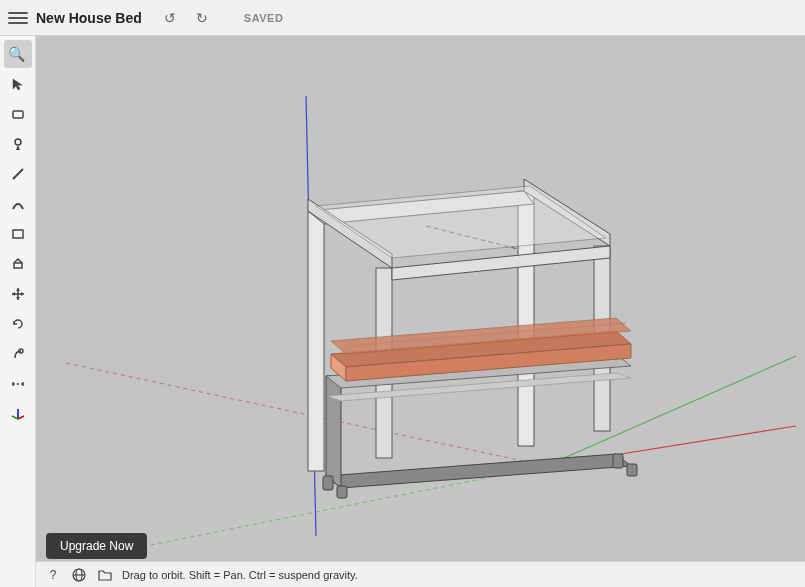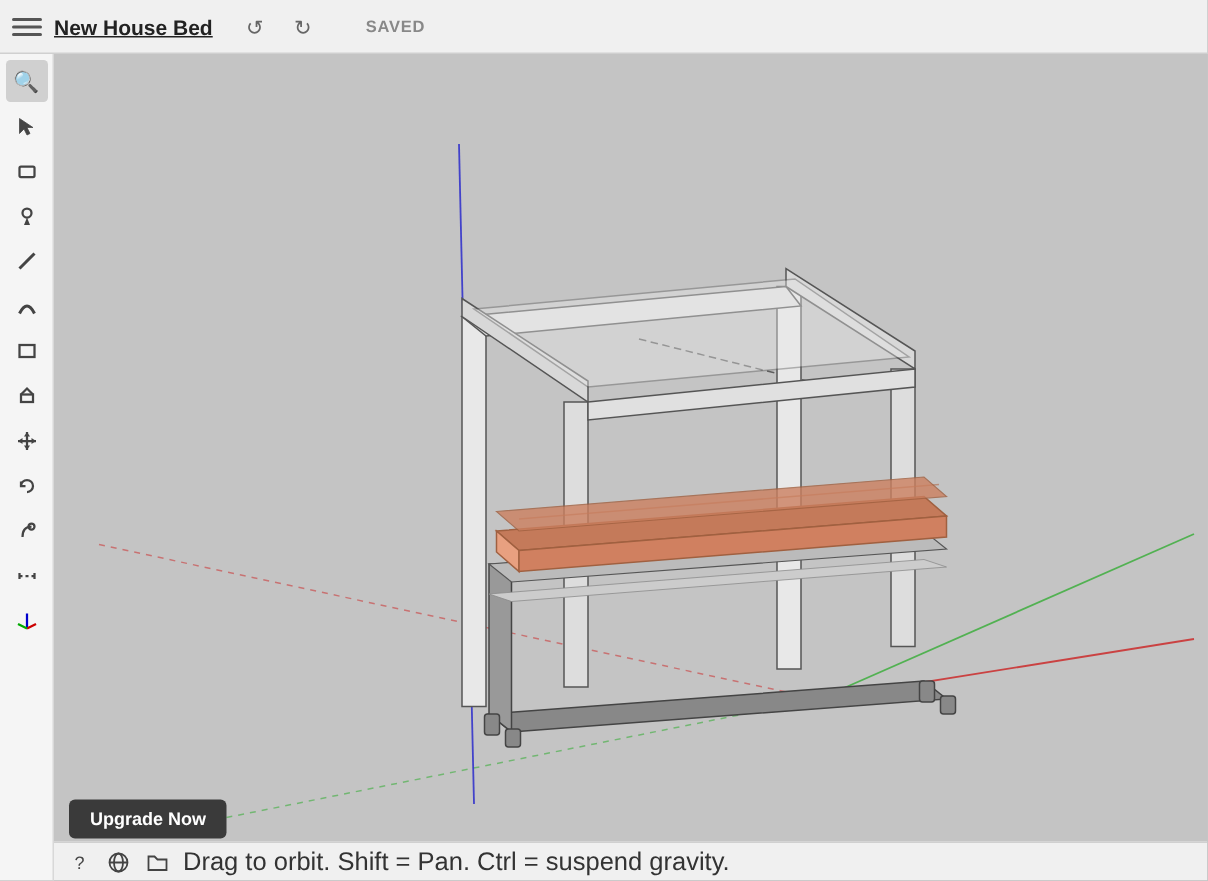--- a/index.html
+++ b/index.html
@@ -16,21 +16,21 @@
       gap: 8px;
       position: relative;
       z-index: 10;
     }
     #menu-icon {
       width: 20px; height: 20px;
       display: flex; flex-direction: column; justify-content: center; gap: 3px;
       cursor: pointer;
     }
     #menu-icon span { display: block; height: 2px; background: #555; border-radius: 1px; }
-    #app-title { font-size: 14px; font-weight: 600; color: #222; margin-right: 8px; text-decoration: underline; }
+    #app-title { font-size: 14px; font-weight: 600; color: #222; margin-right: 8px; }
     .title-btn {
       width: 24px; height: 24px;
       background: none; border: none; cursor: pointer;
       display: flex; align-items: center; justify-content: center;
       color: #666; font-size: 14px;
     }
     #saved-label {
       font-size: 11px; color: #888; font-weight: 600; letter-spacing: 0.5px; padding-left: 22px;
     }
 
@@ -77,21 +77,21 @@
     #upgrade-btn {
       position: absolute;
       bottom: 28px;
       left: 10px;
       background: #3a3a3a;
       color: #fff;
       border: none;
       border-radius: 4px;
       padding: 6px 14px;
       font-size: 12px;
-      font-weight: 700;
+      font-weight: 400;
       cursor: pointer;
       z-index: 20;
     }
 
     
     #status-bar {
       position: absolute;
       bottom: 0;
       left: 0;
       right: 0;
@@ -103,21 +103,21 @@
       padding: 0 8px;
       gap: 8px;
       z-index: 20;
     }
     .status-icon {
       width: 18px; height: 18px;
       display: flex; align-items: center; justify-content: center;
       cursor: pointer; color: #444; font-size: 12px;
     }
     #status-text {
-      font-size: 17px;
+      font-size: 11px;
       color: #333;
       flex: 1;
     }
 
     
     #bed-scene {
       width: 100%;
       height: 100%;
     }
   </style>

